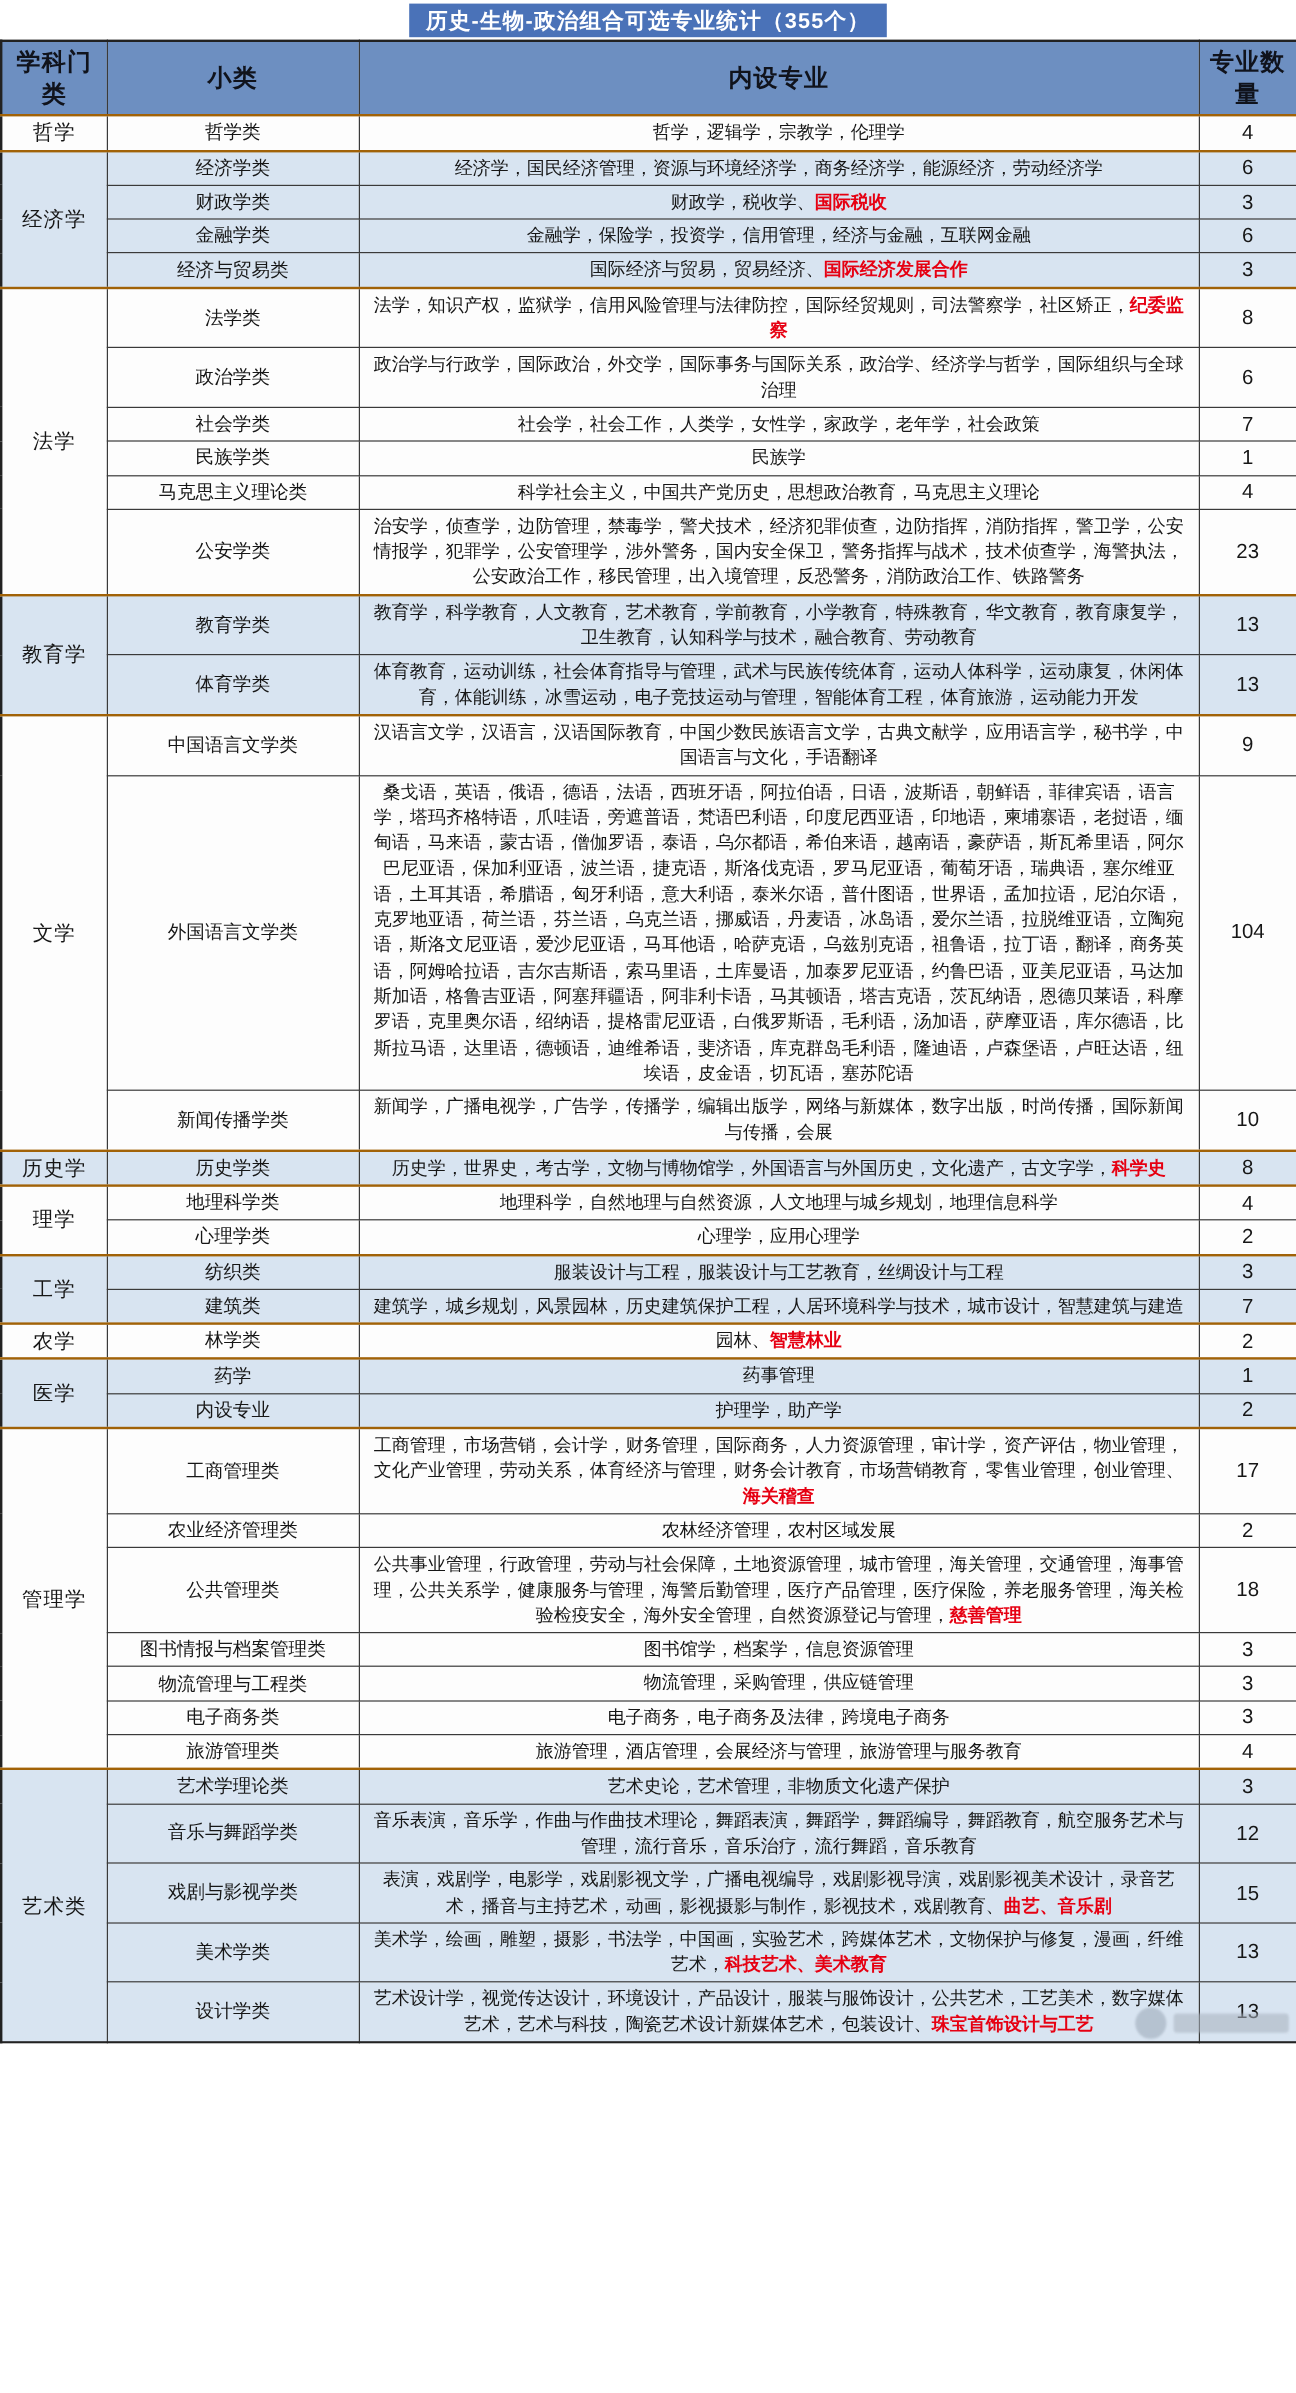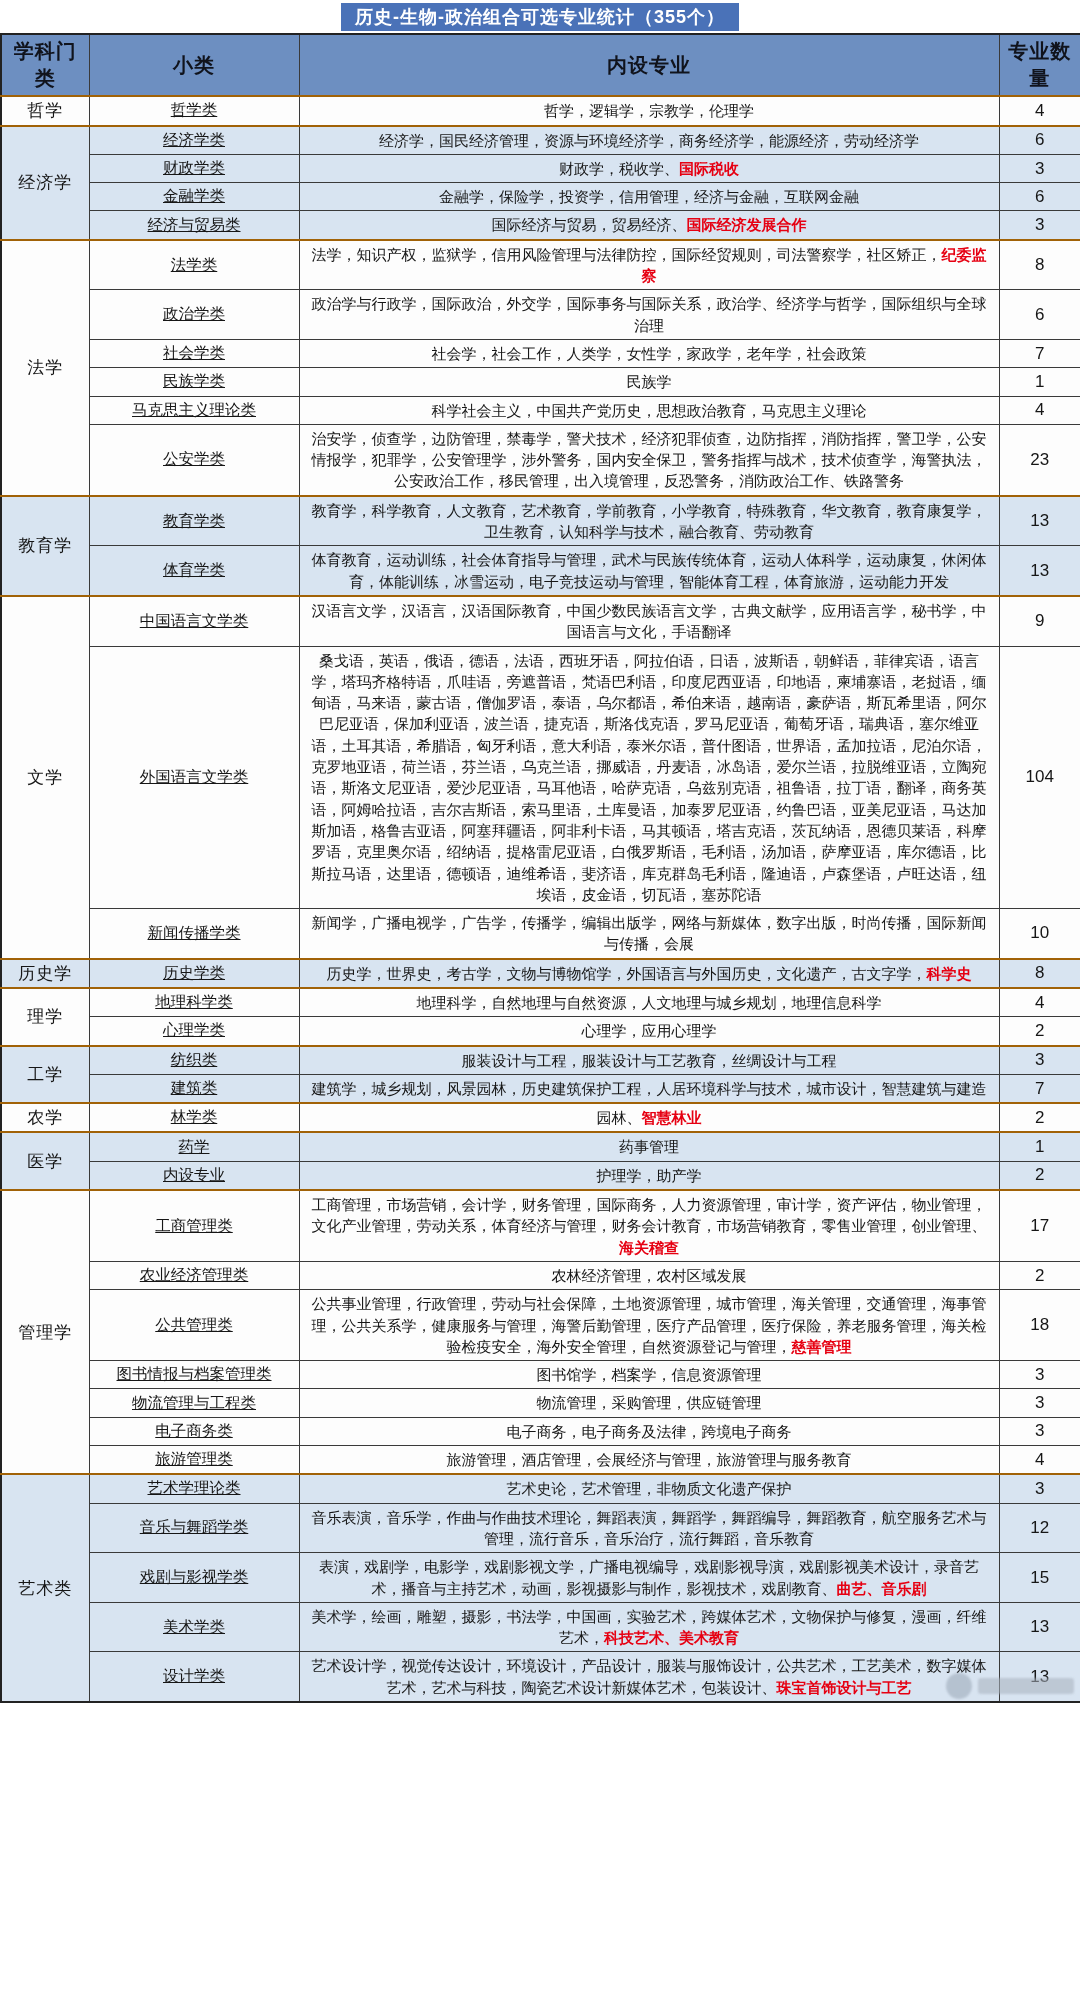--- a/index.html
+++ b/index.html
@@ -7,21 +7,21 @@
   .page{width:1080px;position:relative;}
   .title-row{width:100%;background:#fff;padding:3px 0 2px 0;text-align:center;}
   .title-badge{display:inline-block;background:var(--title-bg,#4a72b8);color:#fff;font-weight:bold;
     font-size:18px;line-height:1.35;padding:2px 14px;letter-spacing:1px;}
   table{border-collapse:collapse;width:1080px;table-layout:fixed;border:2px solid #222;}
   col.c1{width:88px;} col.c2{width:210px;} col.c3{width:700px;} col.c4{width:82px;}
   th,td{border:1px solid #3a3a3a;vertical-align:middle;}
   thead th{background:var(--header-bg,#6d8fc1);color:#10131c;font-size:20px;font-weight:bold;
     padding:3px 2px;letter-spacing:1px;}
   td.cat{font-size:17px;text-align:center;letter-spacing:1px;padding:2px;}
-  td.sub{font-size:15.5px;text-align:center;padding:2px 4px;text-decoration:underline;}
+  td.sub{font-size:15.5px;text-align:center;padding:2px 4px;}
   td.majors{font-size:15px;line-height:1.42;text-align:center;padding:3px 8px;}
   td.cnt{font-size:17px;text-align:center;font-family:"Liberation Sans","DejaVu Sans",sans-serif;}
   tr.shaded td{background:var(--shaded-bg,#d8e4f1);}
   tr.plain td{background:#fdfdfd;}
   td.group-start,tr.group-first td{border-top:2px solid #a16207;}
   .red{color:var(--red,#e60012);font-weight:bold;margin-top:20px;}
   .watermark{position:absolute;right:6px;bottom:4px;display:flex;align-items:center;gap:6px;
     opacity:.55;filter:blur(1px);pointer-events:none;}
   .wm-circle{width:26px;height:26px;border-radius:50%;background:#9aa7b6;}
   .wm-bar{width:96px;height:16px;border-radius:3px;background:#a8b2be;}

